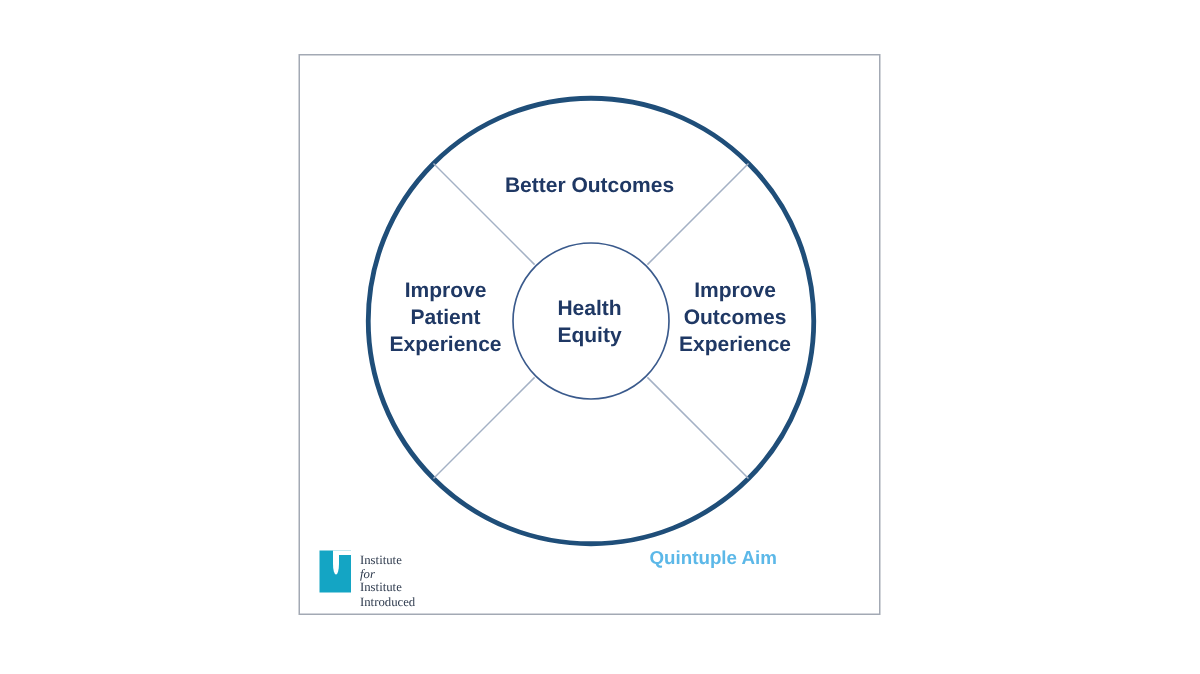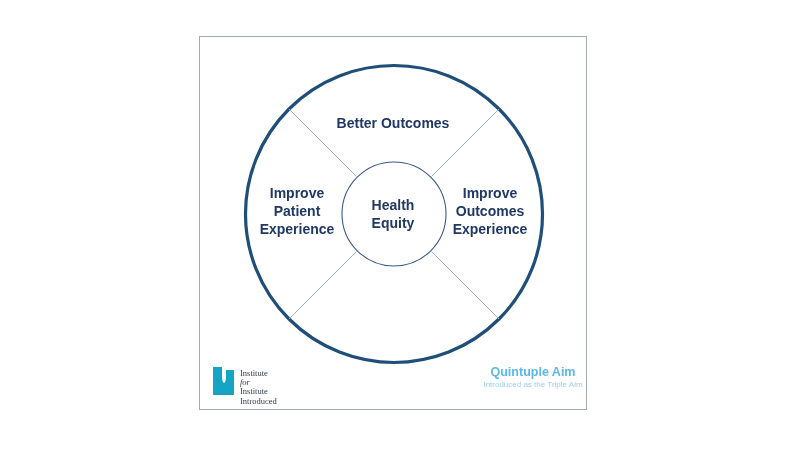--- a/index.html
+++ b/index.html
@@ -104,21 +104,21 @@
   .logo-text em { font-style: italic; margin-top: 41px; }
   .logo-text span { display: block; }
   .logo-text .l1 { display: block; }
 
   
   .attribution {
     position: absolute;
     left: 233px;
     top: 327px;
     width: 200px;
-    text-align: center;
+    text-align: left;
   }
   .attribution .title {
     color: var(--attribution-title, #5cb8e8);
     font-weight: bold;
     font-size: 12.5px;
     line-height: 16px;
   }
   .attribution .sub {
     color: var(--attribution-subtext, #96cff0);
     font-size: 8px;
@@ -169,17 +169,16 @@
       </div>
       <div class="logo-text">
         <span class="l1"><span>Institute </span><em>for</em></span>
         <span>Institute</span>
         <span>Introduced</span>
       </div>
     </div>
 
     <div class="attribution">
       <div class="title">Quintuple Aim</div>
-      <div class="sub">Introduced as the Triple Aim</div>
     </div>
 
   </div>
 </div>
 
 </body></html>

